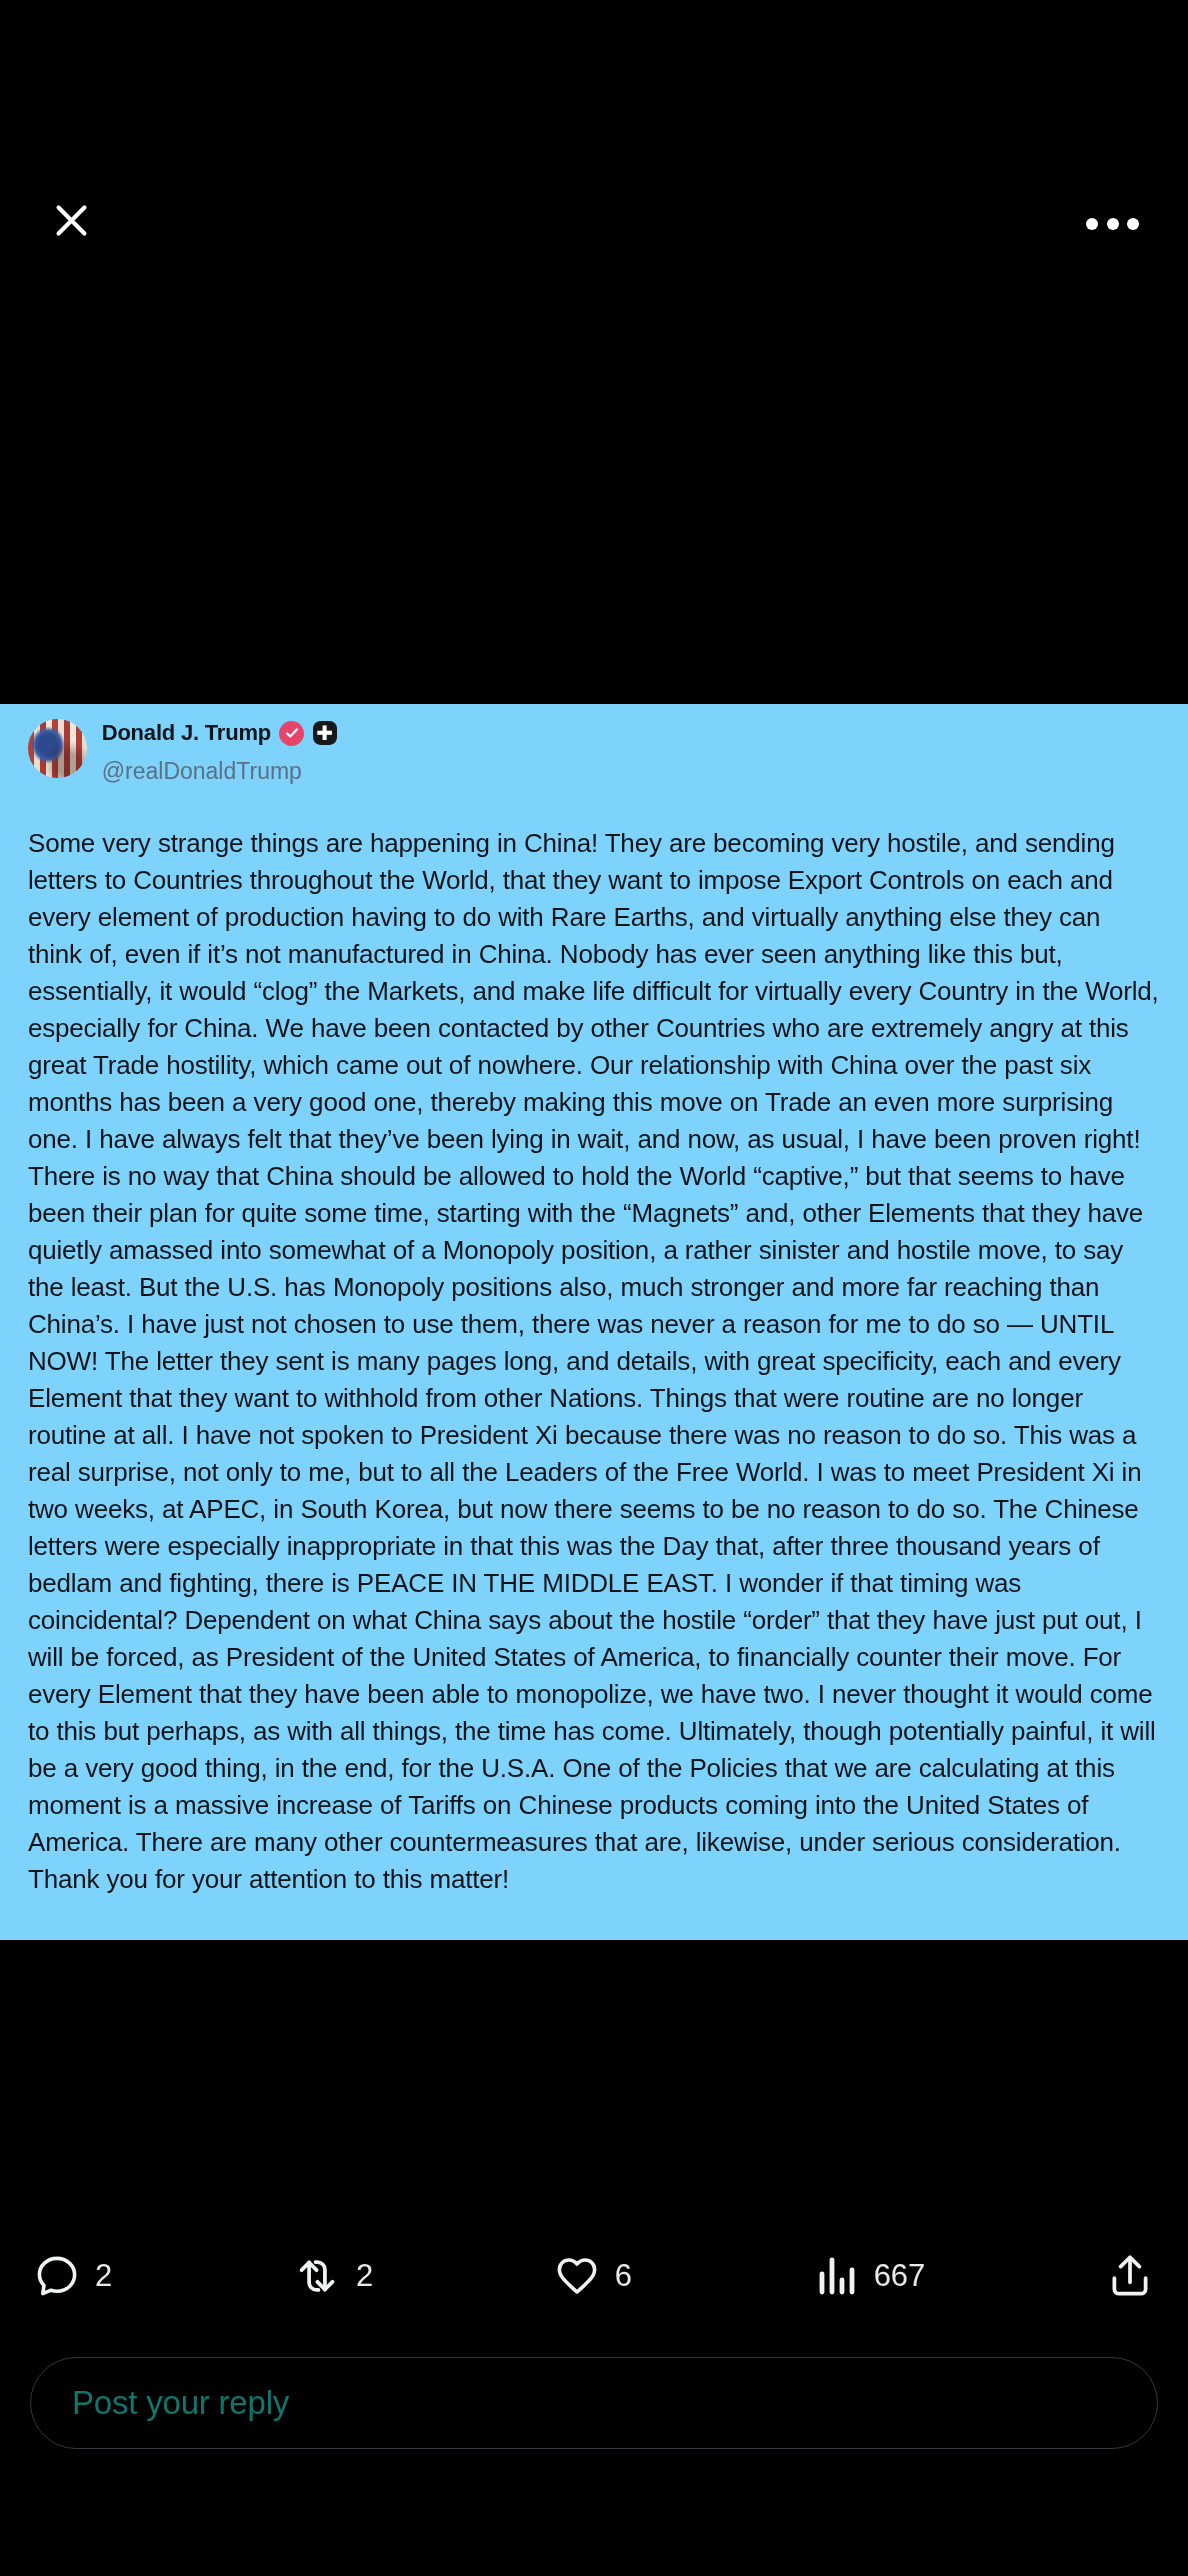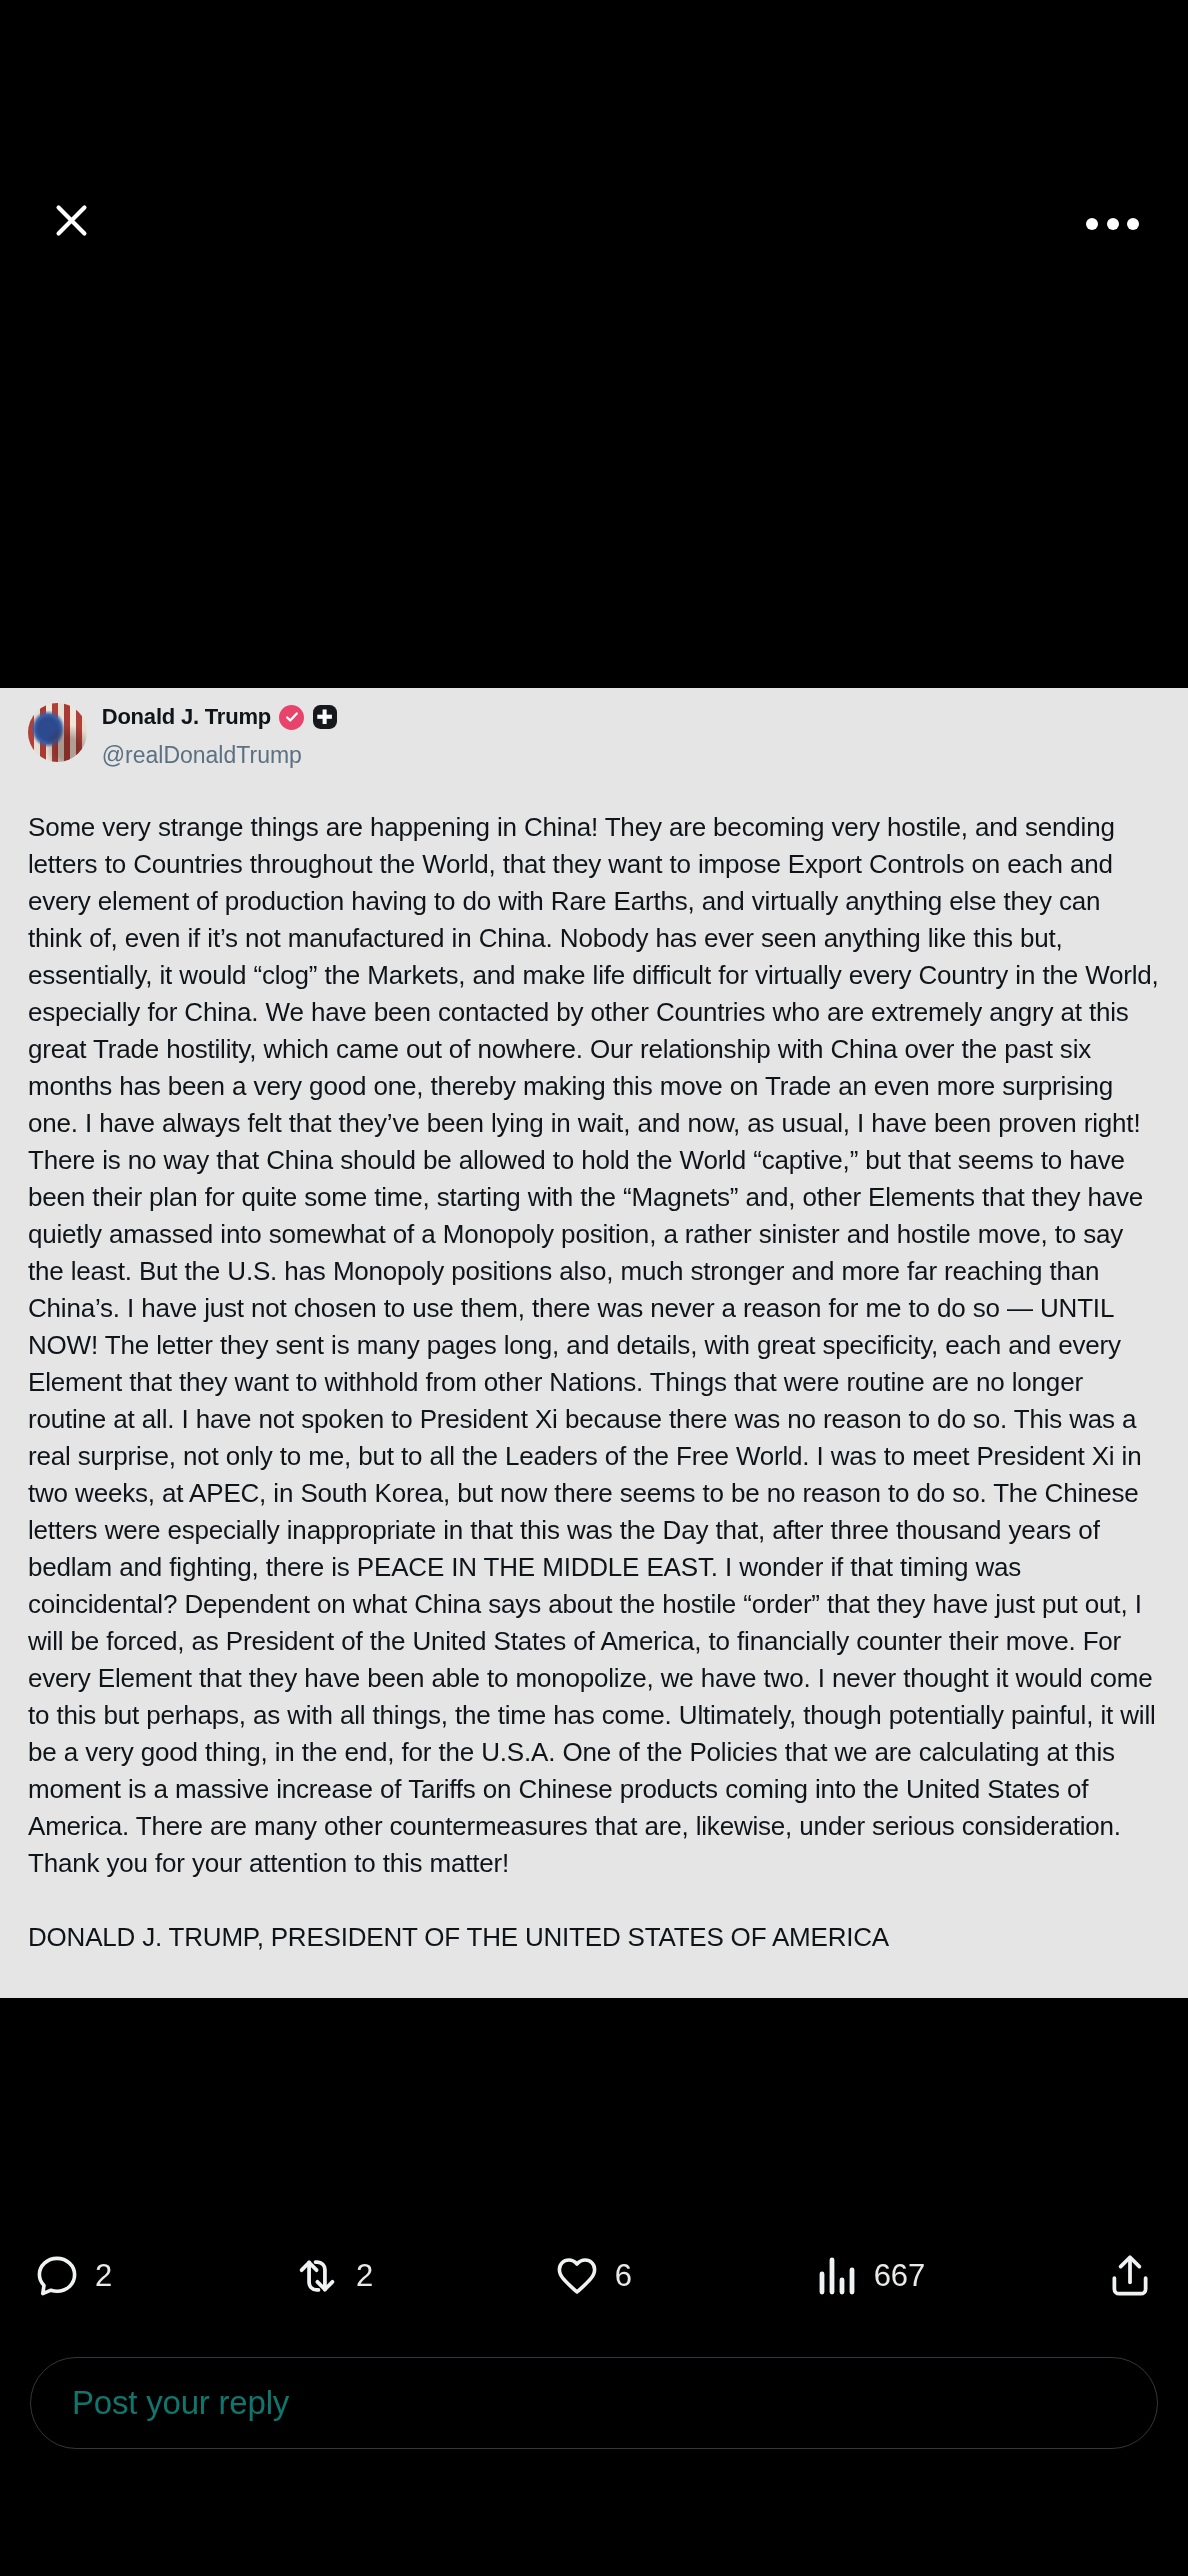--- a/index.html
+++ b/index.html
@@ -21,22 +21,22 @@
   .more-btn {
     position: absolute; right: 46px; top: 205px;
     width: 59px; height: 37px;
     display: flex; align-items: center; justify-content: center;
     gap: 8.3px; cursor: pointer;
   }
   .more-btn .dot { width: 12px; height: 12px; border-radius: 50%; background: #fff; }
 
   
   .card {
-    position: absolute; left: 0; right: 0; top: 688px;
-    background: #e5e5e5;
+    position: absolute; left: 0; right: 0; top: 704px;
+    background: #7dd3fc;
     padding: 14.7px 28px 42px 28px;
   }
   .card-header { display: flex; align-items: flex-start; }
   .avatar {
     width: 59px; height: 59px; border-radius: 50%;
     flex: 0 0 59px;
     background:
       radial-gradient(circle at 68% 78%, rgba(60,20,20,0.35) 0 18%, rgba(60,20,20,0) 40%),
       radial-gradient(ellipse 22px 24px at 34% 44%, #2d4a8e 0 45%, #3c5ea6 60%, rgba(60,94,166,0) 78%),
       repeating-linear-gradient(90deg, #b04038 0 6.4px, #e6ded0 6.4px 12px, #a93a33 12px 18.4px, #efe7da 18.4px 24px);
@@ -126,21 +126,20 @@
             <path d="M2.5 8.5 6 12l7.5-8" fill="none" stroke="#fff" stroke-width="2.6" stroke-linecap="round" stroke-linejoin="round"></path>
           </svg>
         </span>
         <span class="plus-badge">✚</span>
       </div>
       <div class="handle">@realDonaldTrump</div>
     </div>
   </div>
 
   <div class="tweet-body">Some very strange things are happening in China! They are becoming very hostile, and sending letters to Countries throughout the World, that they want to impose Export Controls on each and every element of production having to do with Rare Earths, and virtually anything else they can think of, even if it’s not manufactured in China. Nobody has ever seen anything like this but, essentially, it would “clog” the Markets, and make life difficult for virtually every Country in the World, especially for China. We have been contacted by other Countries who are extremely angry at this great Trade hostility, which came out of nowhere. Our relationship with China over the past six months has been a very good one, thereby making this move on Trade an even more surprising one. I have always felt that they’ve been lying in wait, and now, as usual, I have been proven right! There is no way that China should be allowed to hold the World “captive,” but that seems to have been their plan for quite some time, starting with the “Magnets” and, other Elements that they have quietly amassed into somewhat of a Monopoly position, a rather sinister and hostile move, to say the least. But the U.S. has Monopoly positions also, much stronger and more far reaching than China’s. I have just not chosen to use them, there was never a reason for me to do so — UNTIL NOW! The letter they sent is many pages long, and details, with great specificity, each and every Element that they want to withhold from other Nations. Things that were routine are no longer routine at all. I have not spoken to President Xi because there was no reason to do so. This was a real surprise, not only to me, but to all the Leaders of the Free World. I was to meet President Xi in two weeks, at APEC, in South Korea, but now there seems to be no reason to do so. The Chinese letters were especially inappropriate in that this was the Day that, after three thousand years of bedlam and fighting, there is PEACE IN THE MIDDLE EAST. I wonder if that timing was coincidental? Dependent on what China says about the hostile “order” that they have just put out, I will be forced, as President of the United States of America, to financially counter their move. For every Element that they have been able to monopolize, we have two. I never thought it would come to this but perhaps, as with all things, the time has come. Ultimately, though potentially painful, it will be a very good thing, in the end, for the U.S.A. One of the Policies that we are calculating at this moment is a massive increase of Tariffs on Chinese products coming into the United States of America. There are many other countermeasures that are, likewise, under serious consideration. Thank you for your attention to this matter!</div>
-  <div class="tweet-signature">DONALD J. TRUMP, PRESIDENT OF THE UNITED STATES OF AMERICA</div>
 </div>
 
 <div class="action-bar">
 
   <div class="action-group">
     <span>
       <svg width="48" height="48" viewBox="0 0 24 24" fill="none" stroke="#eff3f4" stroke-width="1.8" stroke-linecap="round" stroke-linejoin="round">
         <path d="M12 3.2c-4.9 0-8.8 3.6-8.8 8.1 0 2.1.9 4 2.3 5.4l-.6 4.1 4.1-1.7c.9.3 2 .5 3 .5 4.9 0 8.8-3.6 8.8-8.2S16.9 3.2 12 3.2z"></path>
       </svg>
     </span>

